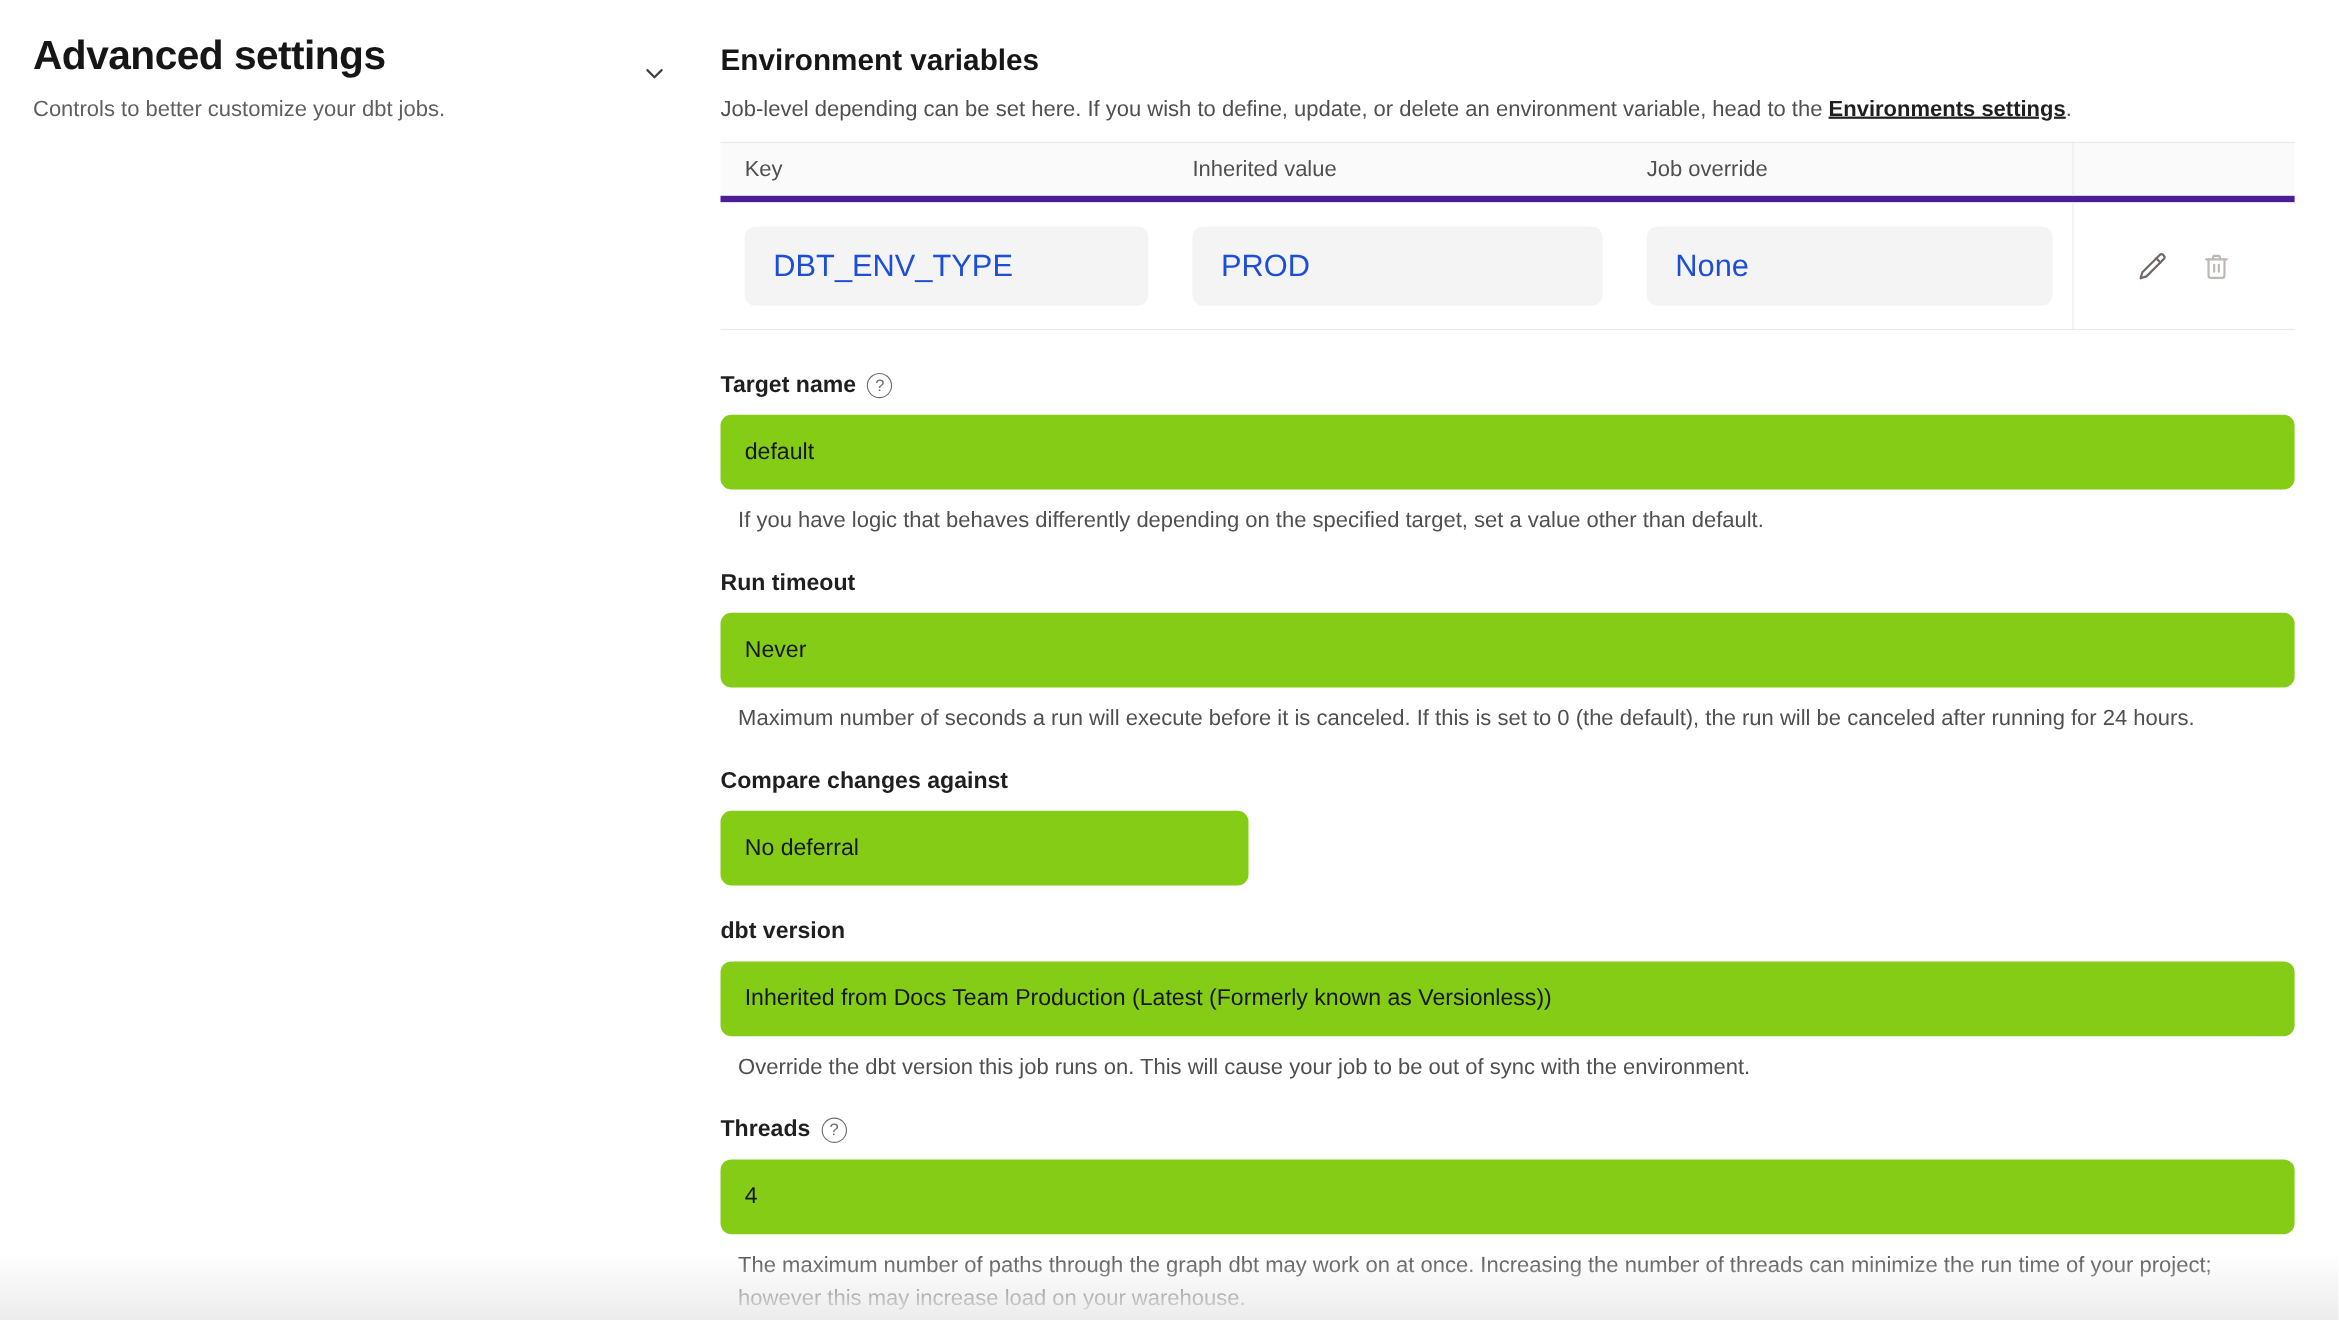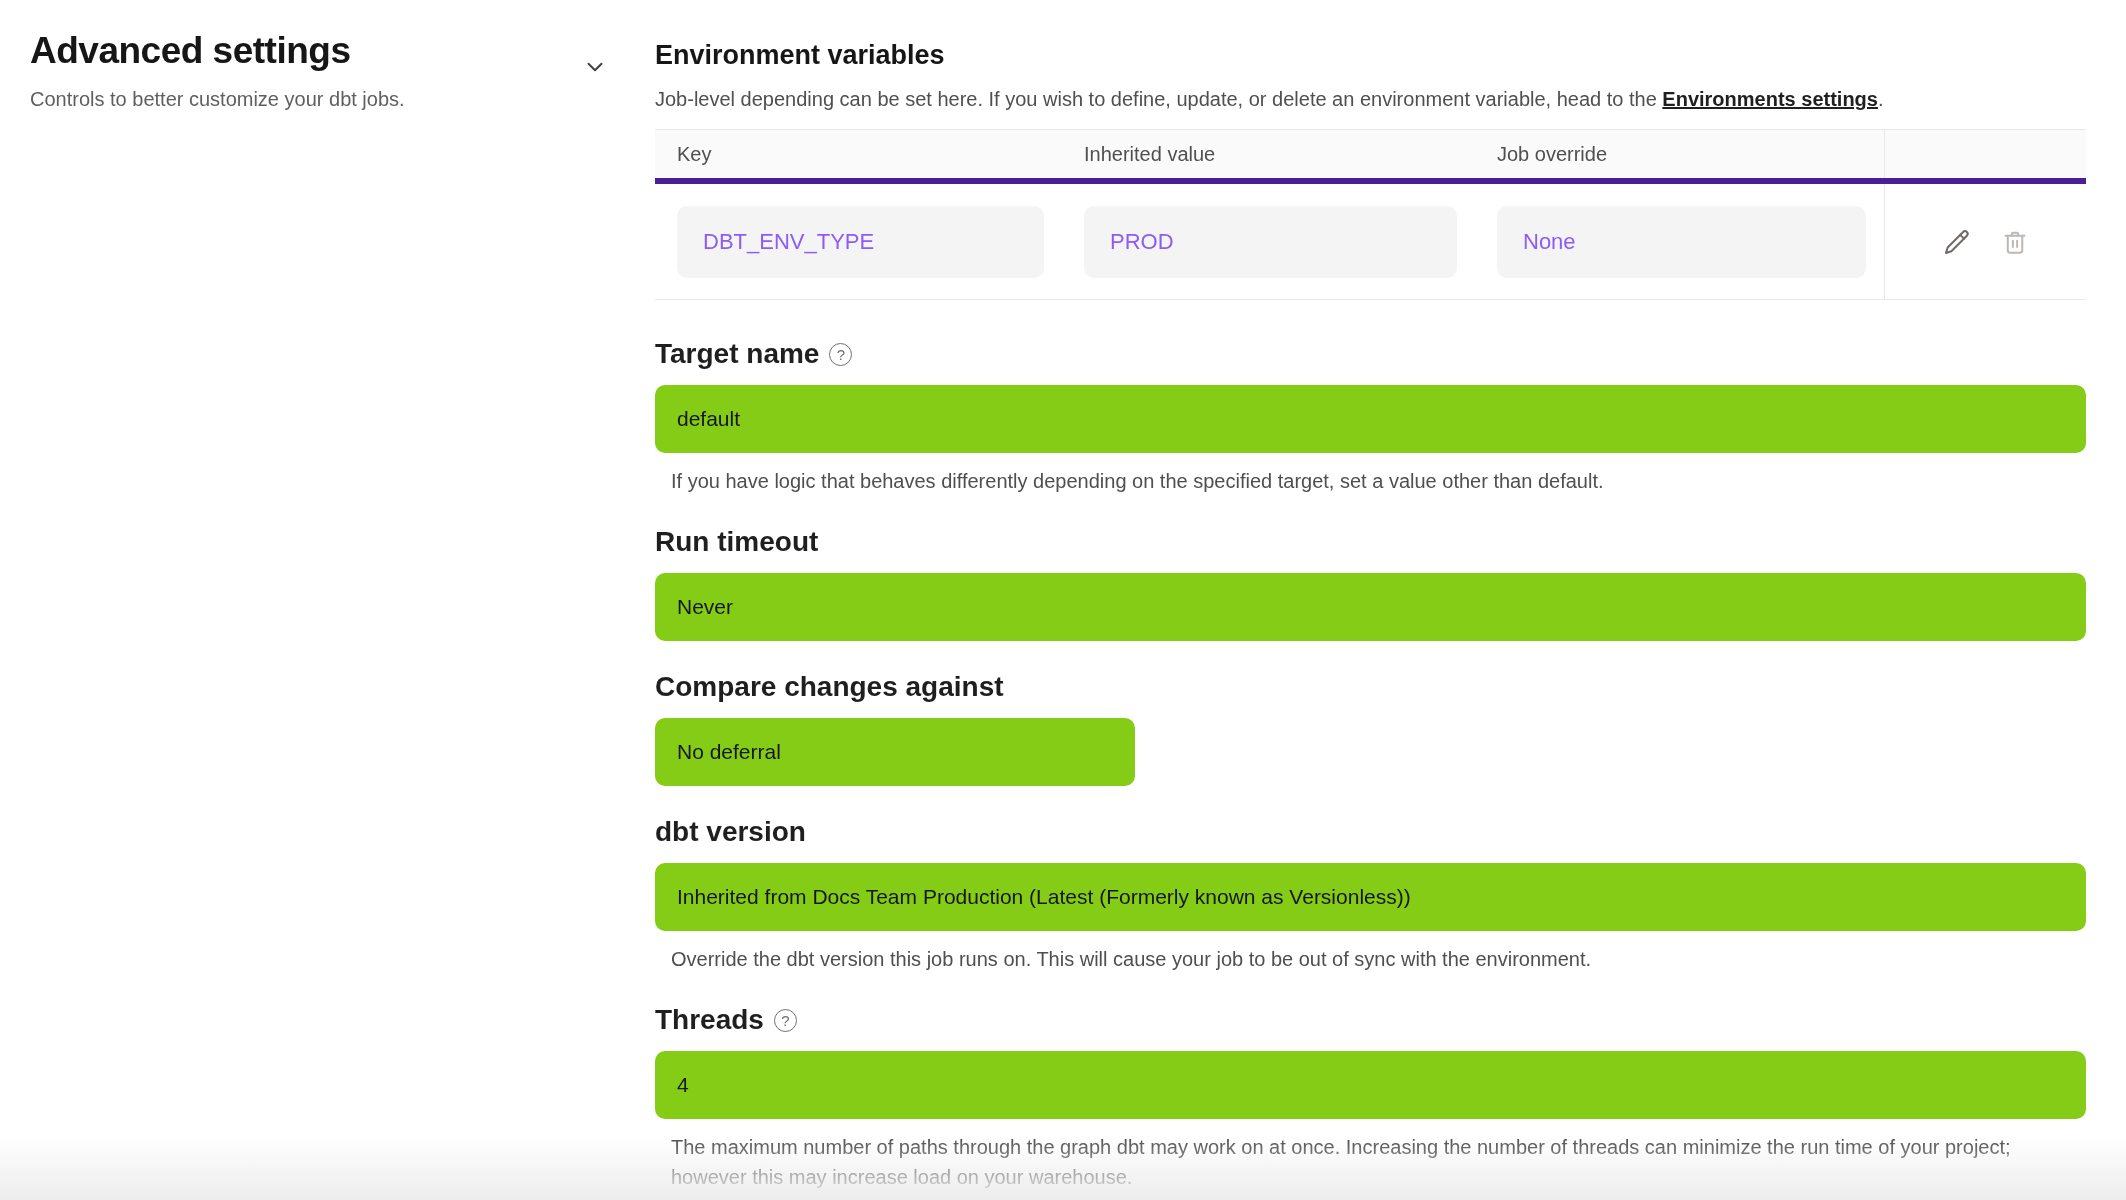--- a/index.html
+++ b/index.html
@@ -42,30 +42,30 @@
   .c1 { width: 407px; } .c2 { width: 413px; } .c3 { width: 409px; }
   .c4 { flex: 1; align-self: stretch; border-left: 1px solid #e9e9e9;
         display: flex; align-items: center; justify-content: center; gap: 22px; }
   .t-head .c1, .t-head .c2, .t-head .c3 { padding-left: 22px; }
   .t-head .c4 { border-left: 1px solid #e9e9e9; }
   .cell { display: flex; align-items: center; height: 100%; }
   .pill {
     flex: 1; height: 72px; margin: 0 18px 0 22px;
     background: #f5f4f4; border-radius: 10px;
     display: flex; align-items: center; padding: 0 26px;
-    font-size: 22px; color: #8b5cf6; white-space: nowrap;
+    font-size: 28px; color: #1d4ed8; white-space: nowrap;
   }
   .icon-btn { border: none; background: transparent; padding: 0; cursor: pointer;
               display: flex; align-items: center; justify-content: center; width: 36px; height: 36px; }
 
   
   .field { margin-top: 30px; }
   .field.first { margin-top: 38px; }
   .label-row { display: flex; align-items: center; gap: 10px; }
-  .label-row .lbl { font-size: 28px; font-weight: 700; color: #1f1f1f; }
+  .label-row .lbl { font-size: 21px; font-weight: 700; color: #1f1f1f; }
   .help {
     width: 23px; height: 23px; border: 1.5px solid #6f6f6f; border-radius: 50%;
     color: #6f6f6f; font-size: 15px; line-height: 1;
     display: inline-flex; align-items: center; justify-content: center; cursor: pointer;
     font-weight: 400; background: transparent;
   }
   .input {
     margin-top: 15px; height: 68px; background: #84cc16; border-radius: 10px;
     display: flex; align-items: center; padding: 0 22px;
     font-size: 21px; color: #171717; cursor: pointer; white-space: nowrap; overflow: hidden;
@@ -157,20 +157,21 @@
       <p class="helper">If you have logic that behaves differently depending on the specified target, set a value other than default.</p>
     </div>
 
     <div class="field">
       <div class="label-row">
         <span class="lbl">Run timeout</span>
       </div>
       <div class="input">
         <span>Never</span>
       </div>
+      <p class="helper">Maximum number of seconds a run will execute before it is canceled. If this is set to 0 (the default), the run will be canceled after running for 24 hours.</p>
     </div>
 
     <div class="field">
       <div class="label-row">
         <span class="lbl">Compare changes against</span>
       </div>
       <div class="input narrow">
         <span>No deferral</span>
       </div>
     </div>

